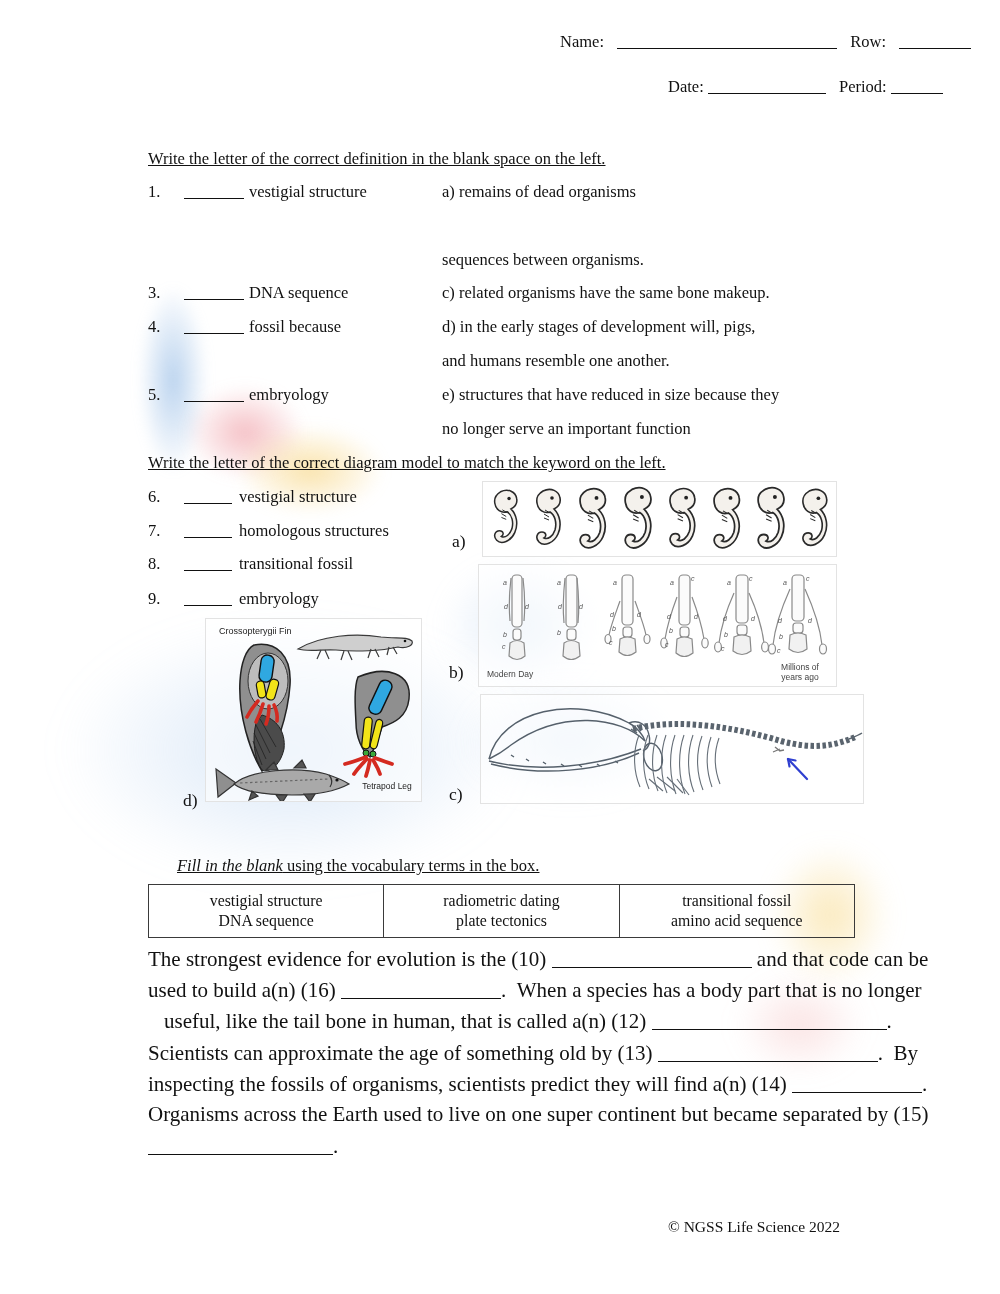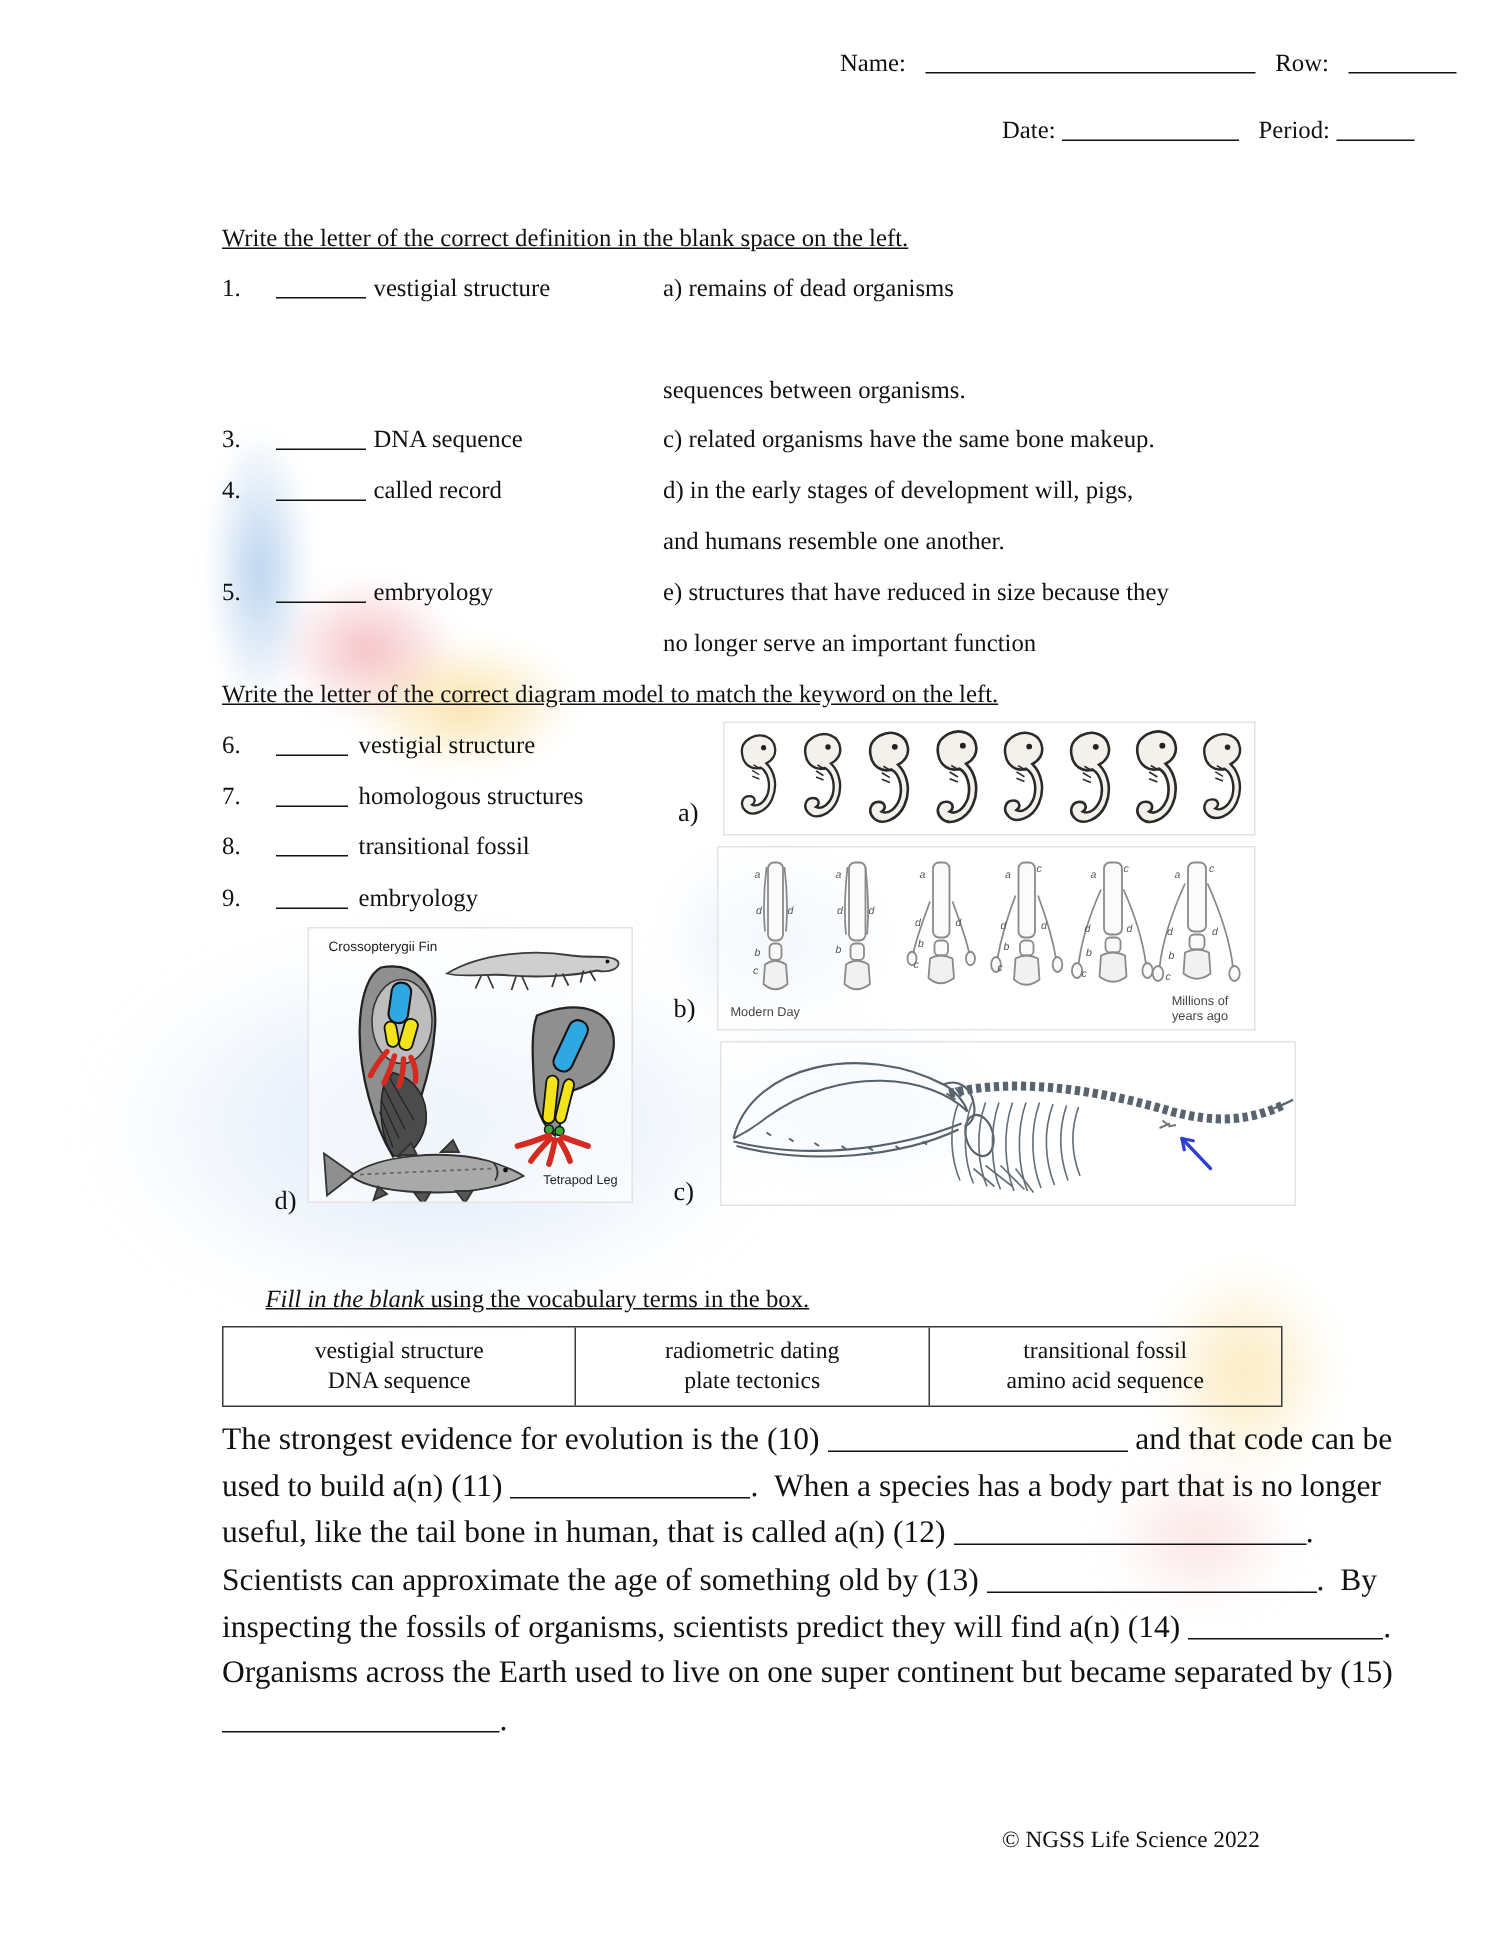--- a/index.html
+++ b/index.html
@@ -71,21 +71,21 @@
     </div>
     <div class="s1row cont" style="top:250px;">
       <span class="num"></span><span class="blank ul"></span>
       <span class="def">sequences between organisms.</span>
     </div>
     <div class="s1row" style="top:283px;">
       <span class="num">3.</span><span class="blank ul"></span><span class="term">DNA sequence</span>
       <span class="def">c) related organisms have the same bone makeup.</span>
     </div>
     <div class="s1row" style="top:317px;">
-      <span class="num">4.</span><span class="blank ul"></span><span class="term">called record</span>
+      <span class="num">4.</span><span class="blank ul"></span><span class="term">fossil because</span>
       <span class="def">d) in the early stages of development will, pigs,</span>
     </div>
     <div class="s1row cont" style="top:351px;">
       <span class="num"></span><span class="blank ul"></span>
       <span class="def">and humans resemble one another.</span>
     </div>
     <div class="s1row" style="top:385px;">
       <span class="num">5.</span><span class="blank ul"></span><span class="term">embryology</span>
       <span class="def">e) structures that have reduced in size because they</span>
     </div>
@@ -322,23 +322,23 @@
       <div class="vcell">
         <div>transitional fossil</div>
         <div>amino acid sequence</div>
       </div>
     </div>
 
     <div class="pline" style="top:947px;">
       <span>The strongest evidence for evolution is the (10) </span><span class="pblank" style="width:200px;"></span><span> and that code can be</span>
     </div>
     <div class="pline" style="top:978px;">
-      <span>used to build a(n) (11) </span><span class="pblank" style="width:160px;"></span><span>. &nbsp;When a species has a body part that is no longer</span>
-    </div>
-    <div class="pline" style="top:1009px;">
+      <span>used to build a(n) (16) </span><span class="pblank" style="width:160px;"></span><span>. &nbsp;When a species has a body part that is no longer</span>
+    </div>
+    <div class="pline" style="top:1009px;margin-left:16px;">
       <span>useful, like the tail bone in human, that is called a(n) (12) </span><span class="pblank" style="width:235px;"></span><span>.</span>
     </div>
     <div class="pline" style="top:1041px;">
       <span>Scientists can approximate the age of something old by (13) </span><span class="pblank" style="width:220px;"></span><span>. &nbsp;By</span>
     </div>
     <div class="pline" style="top:1072px;">
       <span>inspecting the fossils of organisms, scientists predict they will find a(n) (14) </span><span class="pblank" style="width:130px;"></span><span>.</span>
     </div>
     <div class="pline" style="top:1102px;">
       <span>Organisms across the Earth used to live on one super continent but became separated by (15)</span><span></span>

